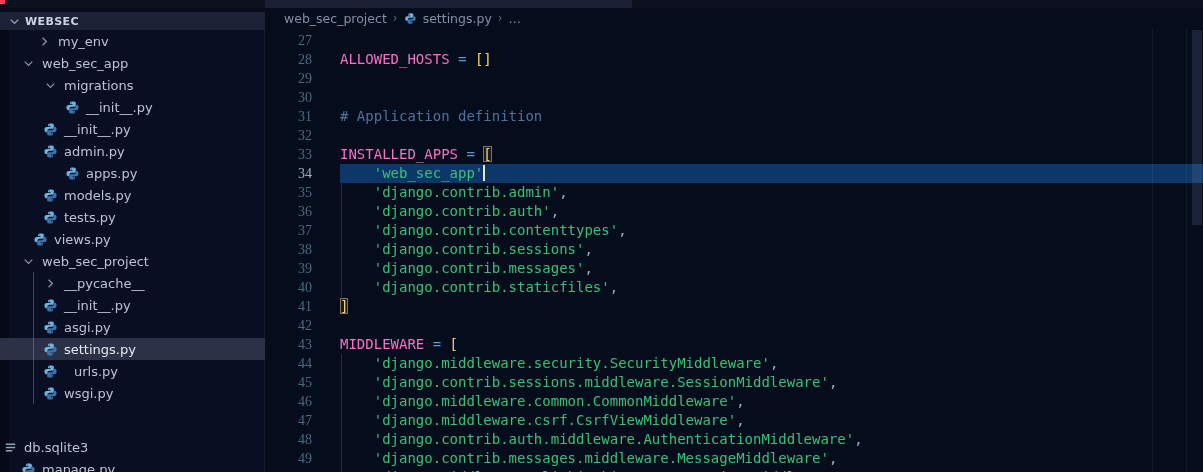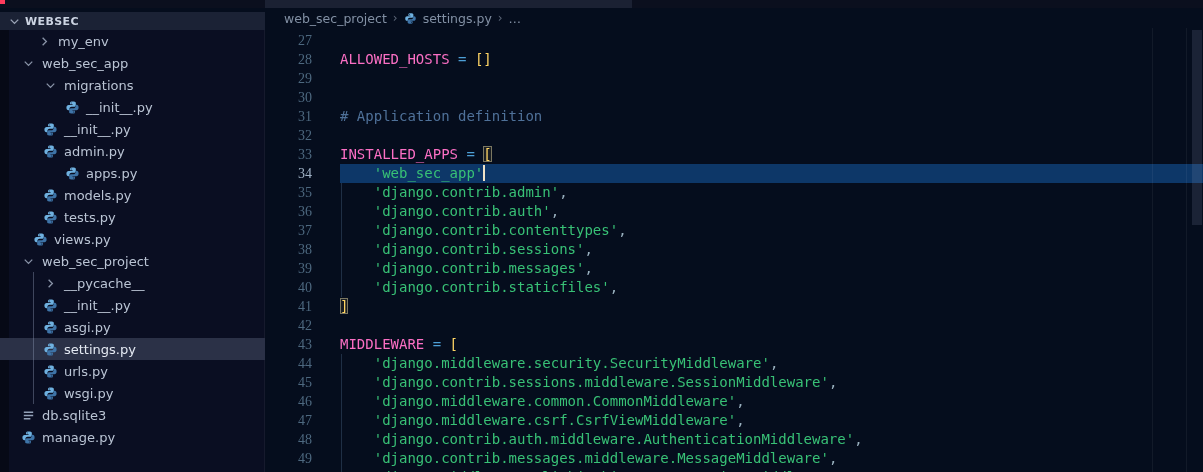--- a/index.html
+++ b/index.html
@@ -224,21 +224,21 @@
     <span class="slot">
 
       <svg class="ficon py" viewBox="0 0 32 32">
         <path fill="#6fb1e0" d="M15.9 3c-2.7 0-5.2.6-5.2 3.1v3.2h5.4v1.1H7.6c-2.6 0-4.6 1.9-4.6 5.6 0 3.6 1.7 5.7 4.3 5.7h2.2v-3.1c0-2.5 2.1-4.4 4.6-4.4h5.3c2 0 3.7-1.7 3.7-3.8V6.1C23.1 3.9 20 3 15.9 3zm-2.6 2.2c.6 0 1.1.5 1.1 1.2 0 .6-.5 1.1-1.1 1.1-.7 0-1.2-.5-1.2-1.1 0-.7.5-1.2 1.2-1.2z"></path>
         <path fill="#3e74a8" d="M16.1 29c2.7 0 5.2-.6 5.2-3.1v-3.2h-5.4v-1.1h8.5c2.6 0 4.6-1.9 4.6-5.6 0-3.6-1.7-5.7-4.3-5.7h-2.2v3.1c0 2.5-2.1 4.4-4.6 4.4h-5.3c-2 0-3.7 1.7-3.7 3.8v4.3c0 2.2 3.1 3.1 7.2 3.1zm2.6-2.2c-.6 0-1.1-.5-1.1-1.2 0-.6.5-1.1 1.1-1.1.7 0 1.2.5 1.2 1.1 0 .7-.5 1.2-1.2 1.2z"></path>
       </svg>
 
     </span>
     <span class="lbl">settings.py</span>
   </div>
-        <div class="trow is-file collapsed icon-py" style="padding-left: 42px;">
+        <div class="trow is-file collapsed icon-py" style="padding-left: 42px; gap: 10px;">
     <span class="slot">
 
       <svg class="ficon py" viewBox="0 0 32 32">
         <path fill="#6fb1e0" d="M15.9 3c-2.7 0-5.2.6-5.2 3.1v3.2h5.4v1.1H7.6c-2.6 0-4.6 1.9-4.6 5.6 0 3.6 1.7 5.7 4.3 5.7h2.2v-3.1c0-2.5 2.1-4.4 4.6-4.4h5.3c2 0 3.7-1.7 3.7-3.8V6.1C23.1 3.9 20 3 15.9 3zm-2.6 2.2c.6 0 1.1.5 1.1 1.2 0 .6-.5 1.1-1.1 1.1-.7 0-1.2-.5-1.2-1.1 0-.7.5-1.2 1.2-1.2z"></path>
         <path fill="#3e74a8" d="M16.1 29c2.7 0 5.2-.6 5.2-3.1v-3.2h-5.4v-1.1h8.5c2.6 0 4.6-1.9 4.6-5.6 0-3.6-1.7-5.7-4.3-5.7h-2.2v3.1c0 2.5-2.1 4.4-4.6 4.4h-5.3c-2 0-3.7 1.7-3.7 3.8v4.3c0 2.2 3.1 3.1 7.2 3.1zm2.6-2.2c-.6 0-1.1-.5-1.1-1.2 0-.6.5-1.1 1.1-1.1.7 0 1.2.5 1.2 1.1 0 .7-.5 1.2-1.2 1.2z"></path>
       </svg>
 
     </span>
     <span class="lbl">urls.py</span>
   </div>
@@ -246,21 +246,21 @@
     <span class="slot">
 
       <svg class="ficon py" viewBox="0 0 32 32">
         <path fill="#6fb1e0" d="M15.9 3c-2.7 0-5.2.6-5.2 3.1v3.2h5.4v1.1H7.6c-2.6 0-4.6 1.9-4.6 5.6 0 3.6 1.7 5.7 4.3 5.7h2.2v-3.1c0-2.5 2.1-4.4 4.6-4.4h5.3c2 0 3.7-1.7 3.7-3.8V6.1C23.1 3.9 20 3 15.9 3zm-2.6 2.2c.6 0 1.1.5 1.1 1.2 0 .6-.5 1.1-1.1 1.1-.7 0-1.2-.5-1.2-1.1 0-.7.5-1.2 1.2-1.2z"></path>
         <path fill="#3e74a8" d="M16.1 29c2.7 0 5.2-.6 5.2-3.1v-3.2h-5.4v-1.1h8.5c2.6 0 4.6-1.9 4.6-5.6 0-3.6-1.7-5.7-4.3-5.7h-2.2v3.1c0 2.5-2.1 4.4-4.6 4.4h-5.3c-2 0-3.7 1.7-3.7 3.8v4.3c0 2.2 3.1 3.1 7.2 3.1zm2.6-2.2c-.6 0-1.1-.5-1.1-1.2 0-.6.5-1.1 1.1-1.1.7 0 1.2.5 1.2 1.1 0 .7-.5 1.2-1.2 1.2z"></path>
       </svg>
 
     </span>
     <span class="lbl">wsgi.py</span>
   </div>
-        <div class="trow is-file collapsed icon-db" style="padding-left: 20px;">
+        <div class="trow is-file collapsed icon-db" style="padding-left: 2px; margin-top: 32px;">
     <span class="slot">
 
       <svg class="ficon db" viewBox="0 0 16 16">
               <path d="M3 4.5h10M3 8h10M3 11.5h7" fill="none" stroke="#93a1b8" stroke-width="1.5"></path>
             </svg>
     </span>
     <span class="lbl">db.sqlite3</span>
   </div>
         <div class="trow is-file collapsed icon-py" style="padding-left: 20px;">
     <span class="slot">

